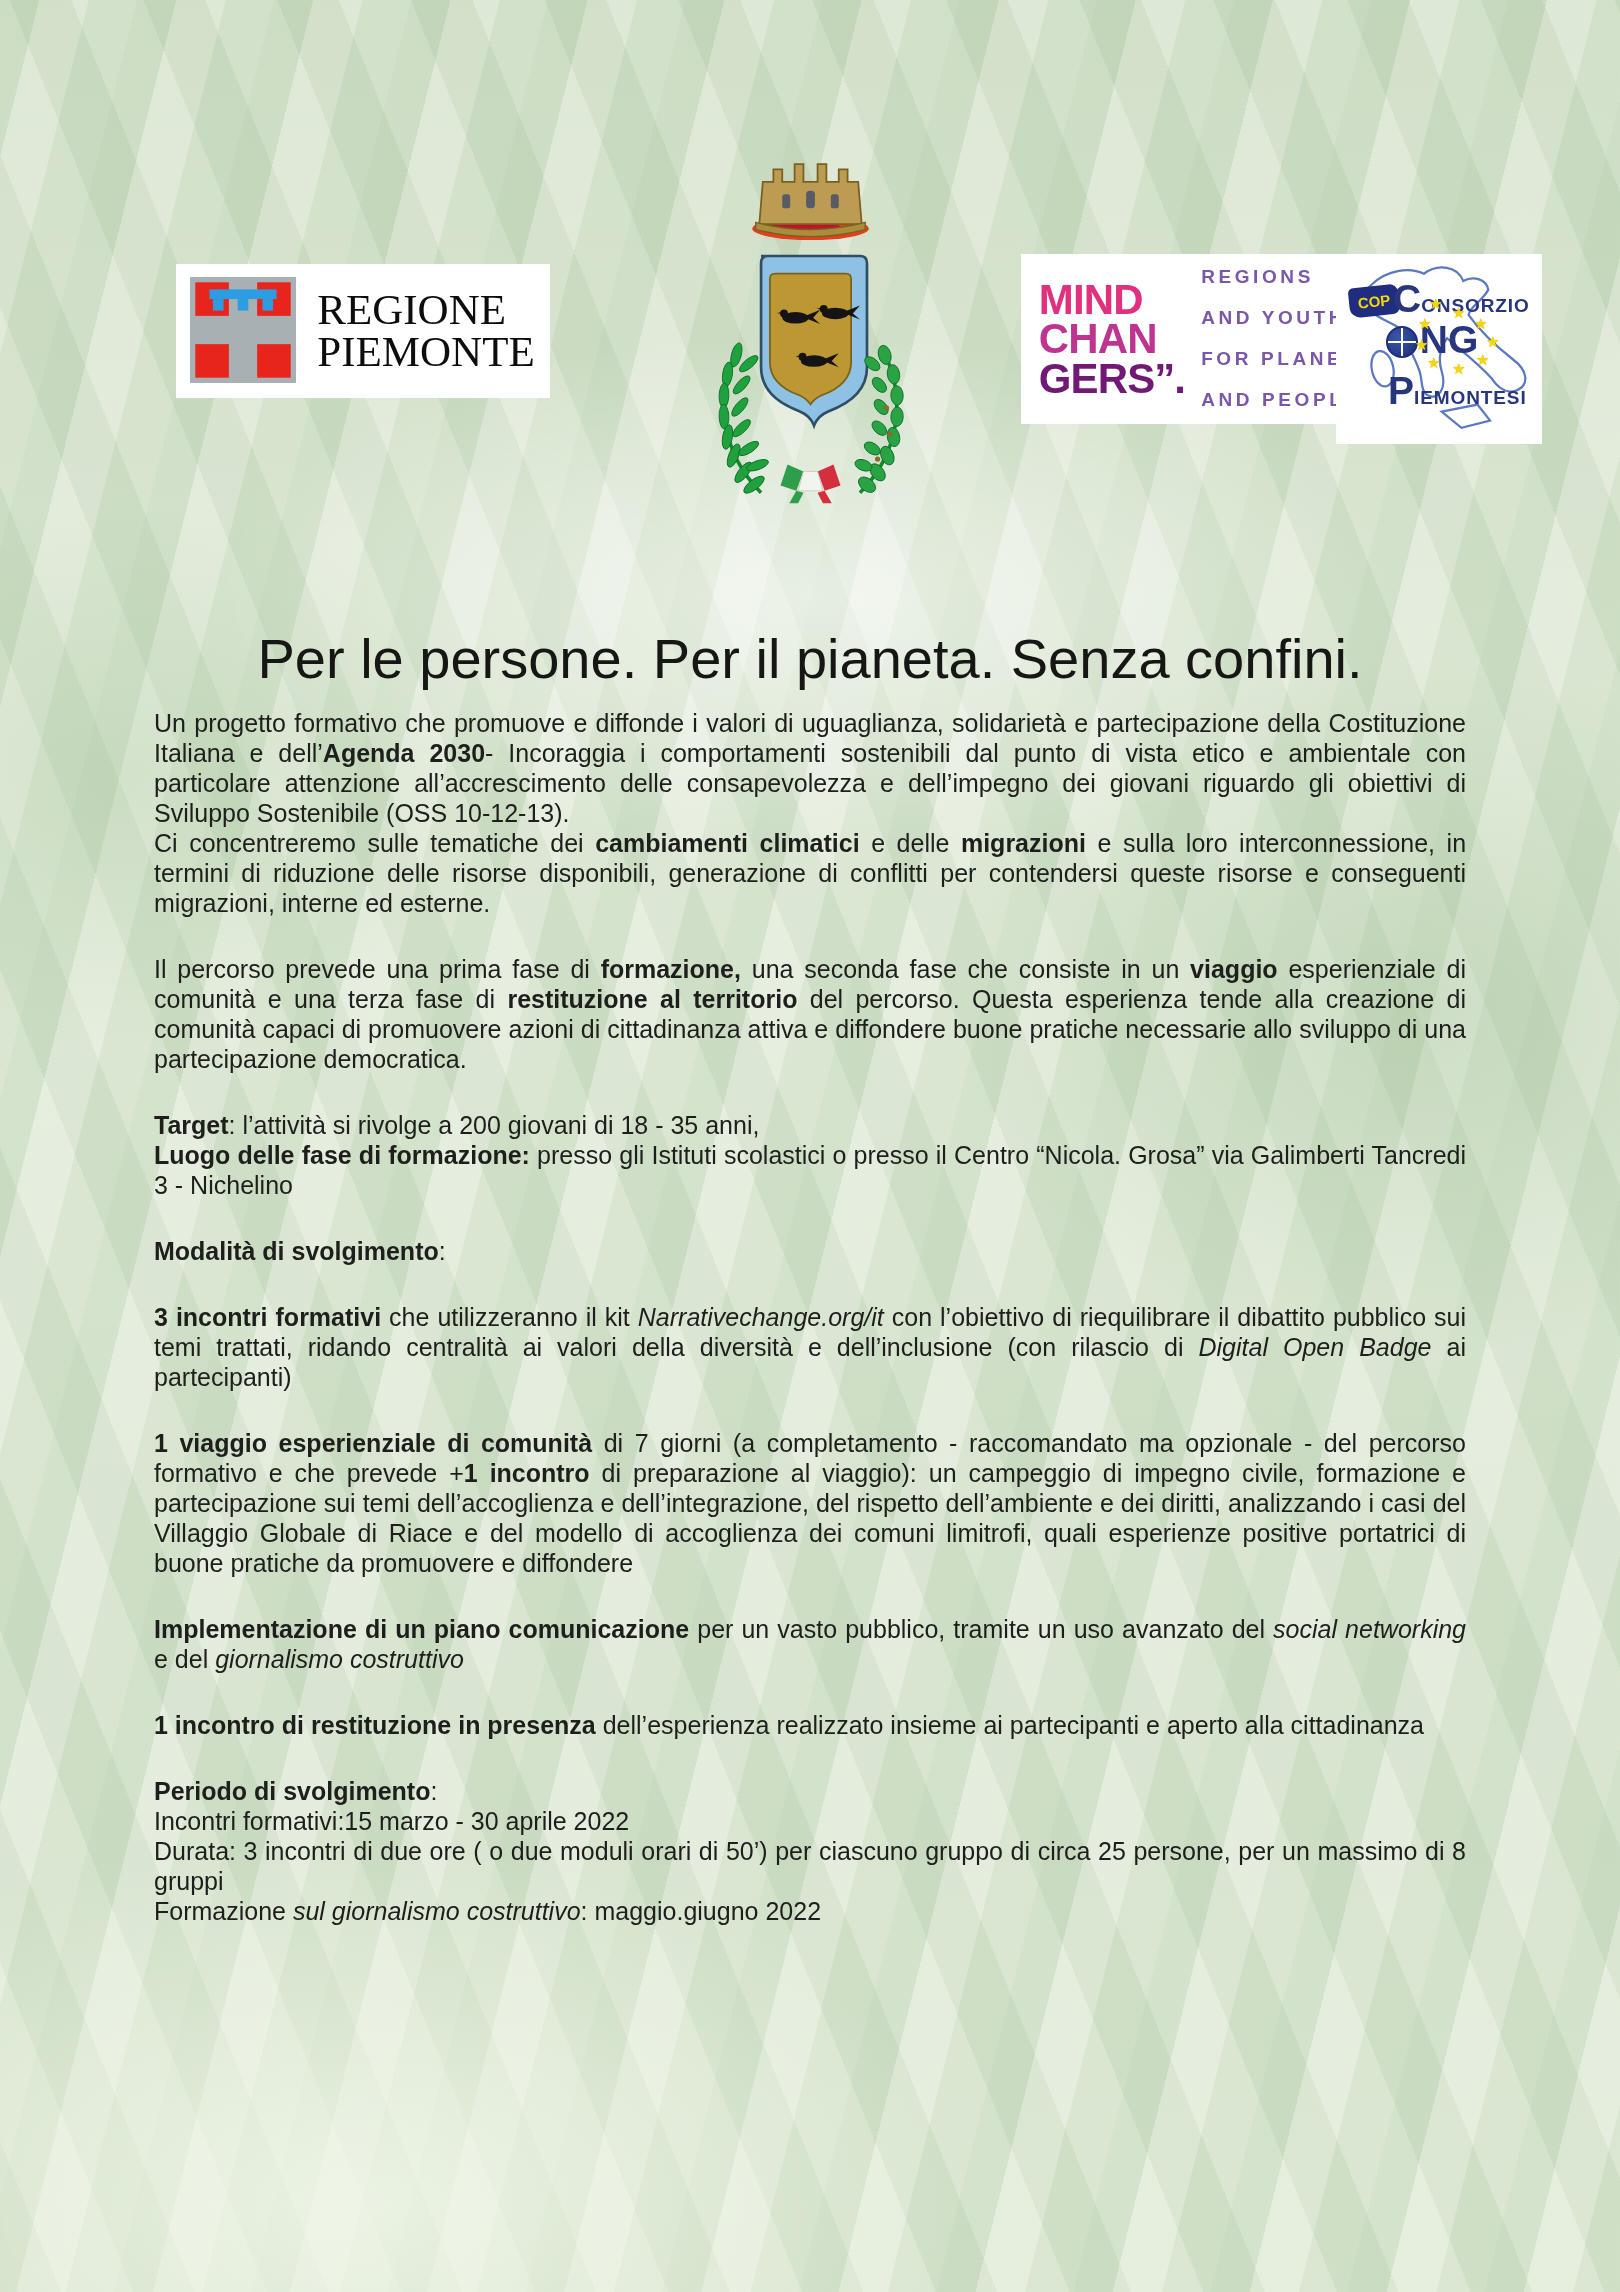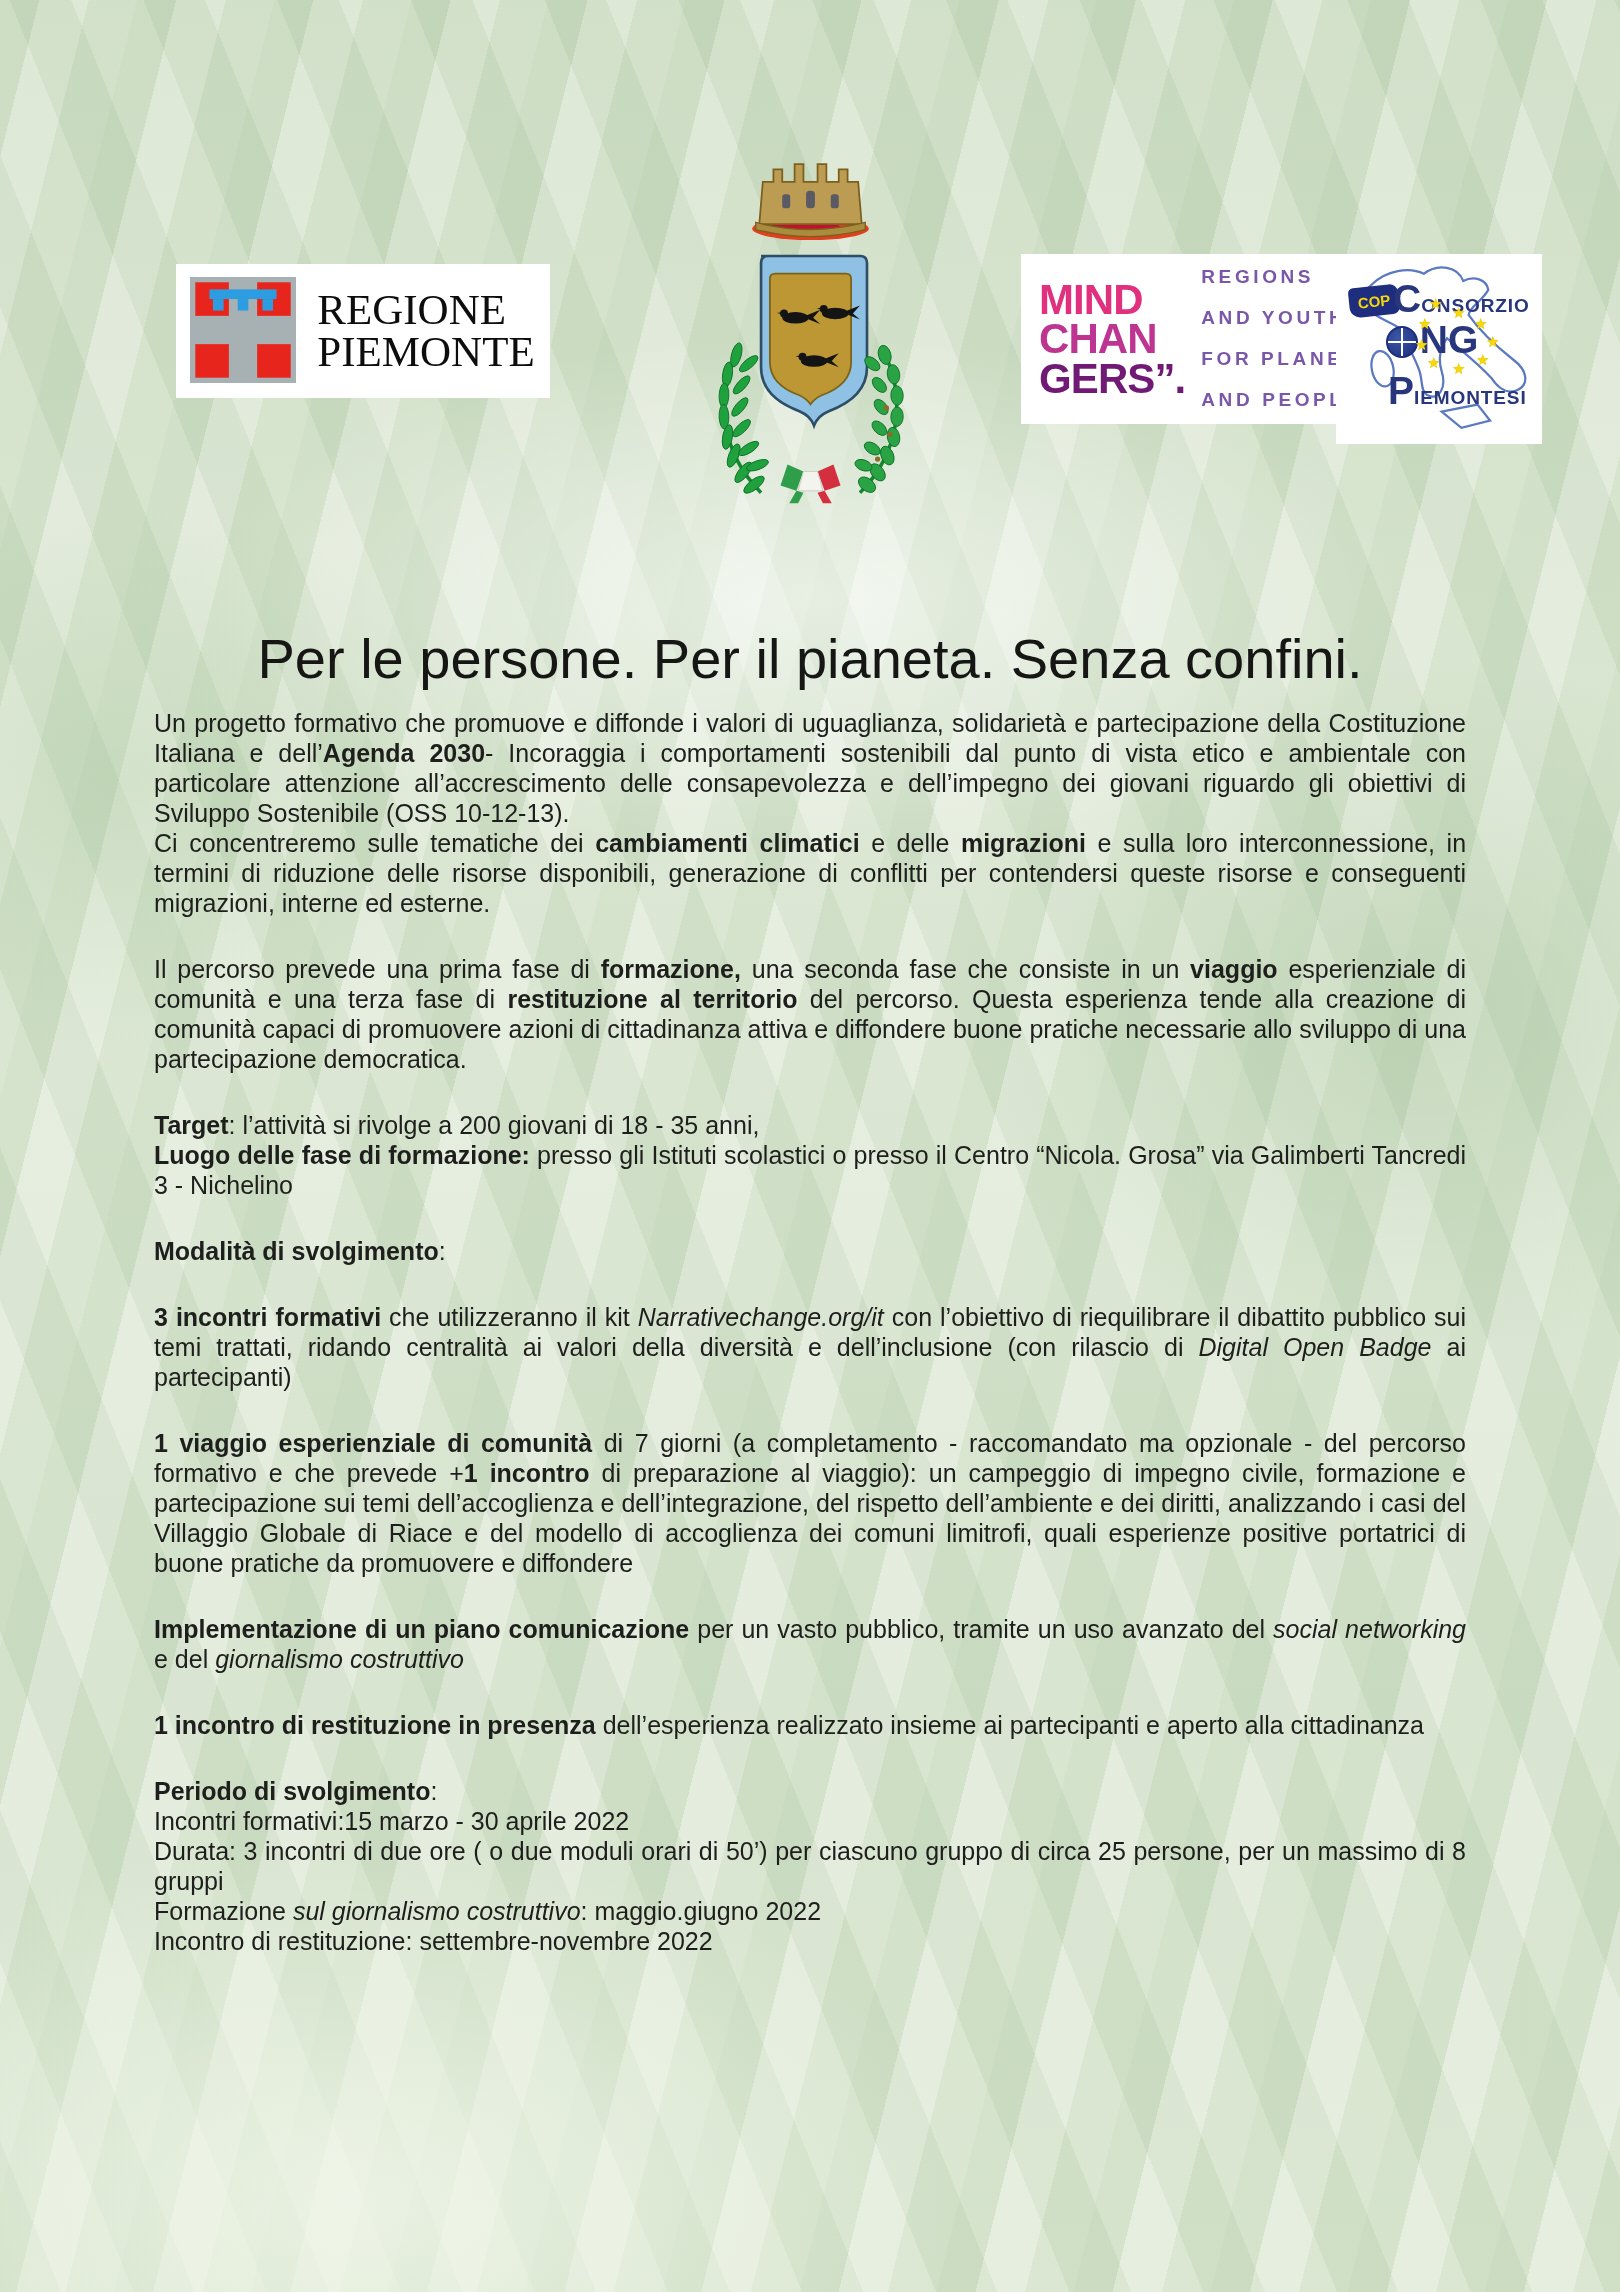--- a/index.html
+++ b/index.html
@@ -14,21 +14,21 @@
       radial-gradient(ellipse 627px 448px at 8% 34%, rgba(164,196,152,0.28), rgba(164,196,152,0) 60%),
       repeating-linear-gradient(104deg, rgba(146,184,134,0.16) 0 38px, rgba(255,255,255,0.14) 38px 86px, rgba(168,200,156,0.13) 86px 133px),
       repeating-linear-gradient(68deg, rgba(128,170,120,0.10) 0 57px, rgba(248,252,244,0.12) 57px 124px),
       linear-gradient(180deg,#d4e1cb 0%,#dfe9d7 38%,#dce7d4 75%,#dfe9d6 100%);
   }
   
   .card{position:absolute;background:#ffffff;box-sizing:border-box;}
   .logo-regione{left:176px;top:264px;width:374px;height:134px;display:flex;align-items:center;gap:21px;padding:13.4px 14.3px;}
   .regione-text{font-family:"Liberation Serif",serif;font-size:43px;line-height:0.97;color:#0d0d0d;letter-spacing:0px;white-space:nowrap;}
   .crest{position:absolute;left:702px;top:143px;width:217px;height:362px;}
-  .logo-mc{left:1021px;top:254px;width:352px;height:170px;display:flex;align-items:center;gap:16px;padding:18px 12.5px 18px 18px;}
+  .logo-mc{left:1021px;top:254px;width:352px;height:170px;display:flex;align-items:center;gap:16px;padding:18px 12.5px 18px 18px;justify-content:center;}
   .mc-word{font-weight:bold;font-size:42px;line-height:0.94;letter-spacing:-0.9px;white-space:nowrap;}
   .mc-l1{color:#e0307e;}
   .mc-l2{color:#bd3590;}
   .mc-l3{color:#701a75;}
   .mc-tagline{font-size:19px;letter-spacing:3.6px;line-height:2.15;font-weight:bold;white-space:nowrap;}
   .logo-cop{left:1336px;top:254px;width:206px;height:190px;}
   .cop-inner{position:absolute;inset:0;}
   .cop-map{position:absolute;left:0;top:0;}
   .cop-badge{position:absolute;left:12.5px;top:32px;width:50px;height:30px;background:#1e2d7d;border-radius:5.4px 9px 7.2px 10.7px;
     display:flex;align-items:center;justify-content:center;color:#f5d70a;font-weight:bold;font-size:15px;transform:rotate(-6deg);}
@@ -211,17 +211,16 @@
       <p class="par"><span class="b">Luogo delle fase di formazione:</span><span> presso gli Istituti scolastici o presso il Centro “Nicola. Grosa” via Galimberti Tancredi 3 - Nichelino</span></p>
       <p class="par gap"><span class="b">Modalità di svolgimento</span><span>:</span></p>
       <p class="par gap"><span class="b">3 incontri formativi</span><span> che utilizzeranno il kit </span><span class="i">Narrativechange.org/it</span><span> con l’obiettivo di riequilibrare il dibattito pubblico sui temi trattati, ridando centralità ai valori della diversità e dell’inclusione (con rilascio di </span><span class="i">Digital Open Badge</span><span> ai partecipanti)</span></p>
       <p class="par gap"><span class="b">1 viaggio esperienziale di comunità</span><span> di 7 giorni (a completamento - raccomandato ma opzionale - del percorso formativo e che prevede +</span><span class="b">1 incontro</span><span> di preparazione al viaggio): un campeggio di impegno civile, formazione e partecipazione sui temi dell’accoglienza e dell’integrazione, del rispetto dell’ambiente e dei diritti, analizzando i casi del Villaggio Globale di Riace e del modello di accoglienza dei comuni limitrofi, quali esperienze positive portatrici di buone pratiche da promuovere e diffondere</span></p>
       <p class="par gap"><span class="b">Implementazione di un piano comunicazione</span><span> per un vasto pubblico, tramite un uso avanzato del </span><span class="i">social networking</span><span> e del </span><span class="i">giornalismo costruttivo</span></p>
       <p class="par gap"><span class="b">1  incontro di restituzione in presenza</span><span> dell’esperienza realizzato insieme ai partecipanti e aperto alla cittadinanza</span></p>
       <p class="par gap"><span class="b">Periodo di svolgimento</span><span>:</span></p>
       <p class="par"><span>Incontri formativi:15 marzo - 30 aprile 2022</span></p>
       <p class="par"><span>Durata: 3 incontri di due ore ( o due moduli orari di 50’) per ciascuno gruppo di circa 25 persone, per un massimo di 8 gruppi</span></p>
       <p class="par"><span>Formazione </span><span class="i">sul giornalismo costruttivo</span><span>: maggio.giugno 2022</span></p>
-      <p class="par"><span>Incontro di restituzione: settembre-novembre 2022</span></p>
     </main>
 
 </div>
 
 
 </body></html>

